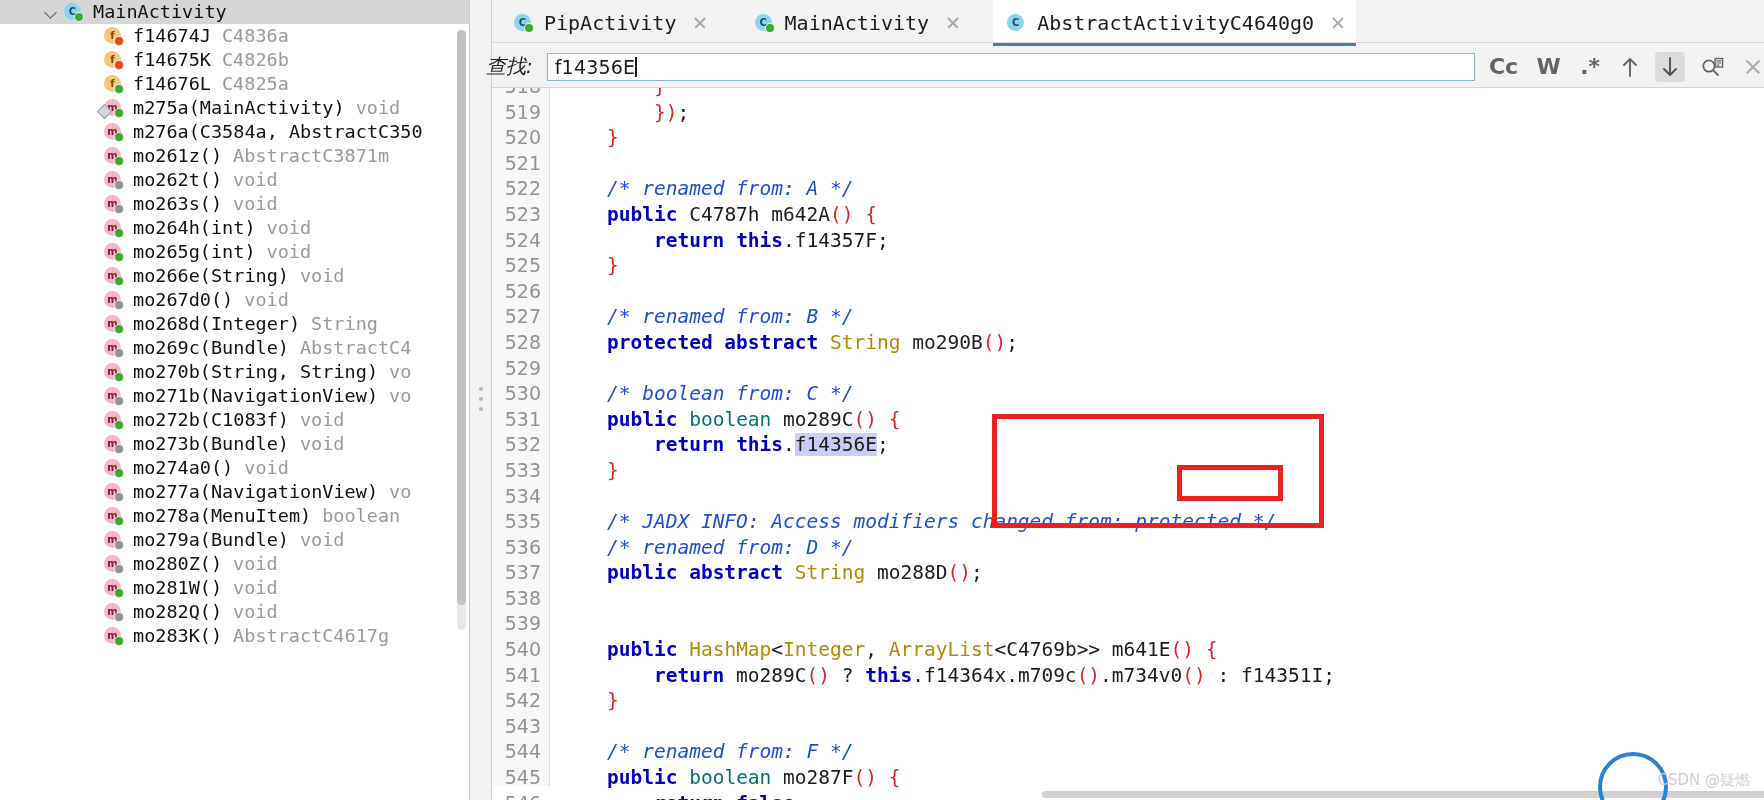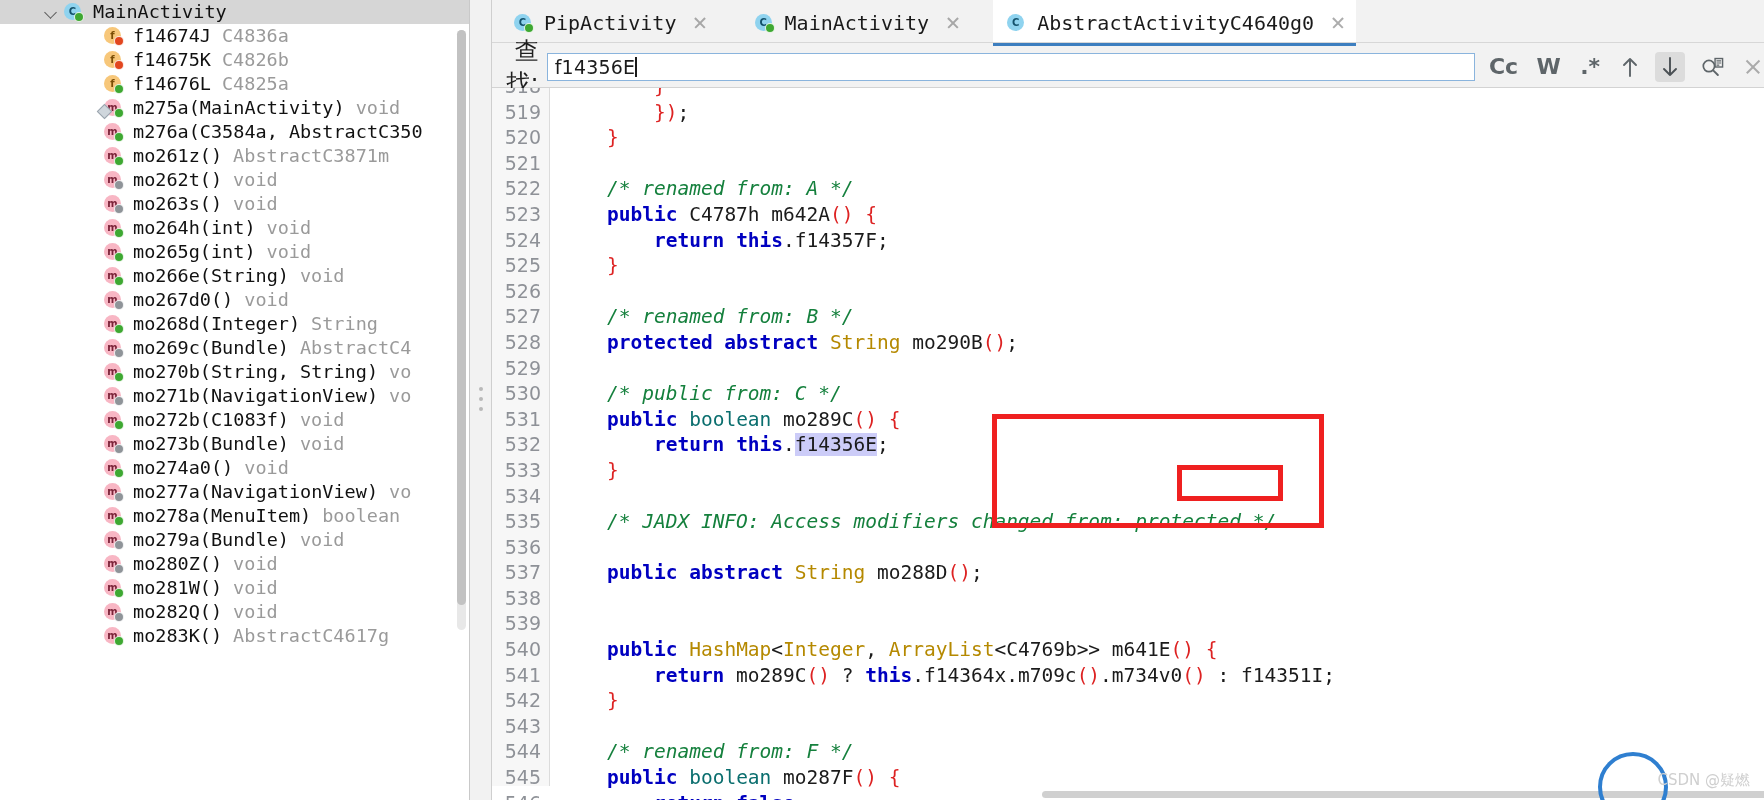--- a/index.html
+++ b/index.html
@@ -135,23 +135,23 @@
     position:absolute;left:492px;top:42px;width:1272px;height:1px;background:#d7d7d7;
   }
 
   
   #searchbar{
     position:absolute;left:492px;top:46px;width:1272px;height:42px;
     background:#f2f2f2;display:flex;align-items:center;box-sizing:border-box;
     border-bottom:1px solid #d3d3d3;
   }
   #search-label{
-    margin-left:-6px;padding-left:0;width:56px;text-align:right;
-    font-family:"DejaVu Sans","Liberation Sans",sans-serif;
-    font-size:24px;color:#1f1f1f;
+    margin-left:-6px;padding-left:0;width:56px;text-align:left;
+    font-family:"DejaVu Sans","Liberation Sans",sans-serif;
+    font-size:20px;color:#1f1f1f;font-style:italic;
   }
   #search-input{
     margin-left:8px;width:985px;height:28px;
     background:#ffffff;border:1px solid #8ab4dd;box-sizing:border-box;
     display:flex;align-items:center;padding:0 7px;position:relative;
   }
   #search-value{
     font-family:"DejaVu Sans","Liberation Sans",sans-serif;
     font-size:19px;color:#1b1b1b;letter-spacing:.2px;
   }
@@ -201,21 +201,21 @@
   #code{
     position:absolute;left:58px;top:0;width:1214px;height:712px;
   }
   .cline{
     height:25.6px;line-height:25.6px;white-space:pre;
     font-family:"DejaVu Sans Mono","Liberation Mono",monospace;
     font-size:19.5px;color:#1b1b1b;padding-left:10px;
   }
   .kw{color:#0000c0;font-weight:700;}
   .type{color:#b58900;}
-  .cmt{color:#15803d;font-style:italic;font-weight:500;}
+  .cmt{color:#1d4ed8;font-style:italic;font-weight:500;}
   .pun{color:#d22;}
   .id{color:#1b1b1b;}
   .fld{color:#0000c0;font-weight:700;}
   .mth{color:#0a6e6e;}
   .hit{background:#ccccf8;}
 
   
   .annot{
     position:absolute;border:5px solid #ef2020;box-sizing:border-box;
     pointer-events:none;
@@ -580,27 +580,27 @@
         <div class="cline"><span>    </span><span class="pun">}</span></div>
         <div class="cline">&nbsp;</div>
         <div class="cline"><span>    </span><span class="cmt">/* renamed from: A */</span></div>
         <div class="cline"><span>    </span><span class="kw">public</span><span class="id"> C4787h </span><span class="id">m642A</span><span class="pun">()</span><span> </span><span class="pun">{</span></div>
         <div class="cline"><span>        </span><span class="kw">return</span><span> </span><span class="kw">this</span><span class="id">.f14357F;</span></div>
         <div class="cline"><span>    </span><span class="pun">}</span></div>
         <div class="cline">&nbsp;</div>
         <div class="cline"><span>    </span><span class="cmt">/* renamed from: B */</span></div>
         <div class="cline"><span>    </span><span class="kw">protected abstract</span><span> </span><span class="type">String</span><span class="id"> mo290B</span><span class="pun">()</span><span class="id">;</span></div>
         <div class="cline">&nbsp;</div>
-        <div class="cline"><span>    </span><span class="cmt">/* public from: C */</span></div>
+        <div class="cline"><span>    </span><span class="cmt">/* boolean from: C */</span></div>
         <div class="cline"><span>    </span><span class="kw">public</span><span> </span><span class="mth">boolean</span><span class="id"> mo289C</span><span class="pun">()</span><span> </span><span class="pun">{</span></div>
         <div class="cline"><span>        </span><span class="kw">return</span><span> </span><span class="kw">this</span><span class="id">.</span><span class="id hit">f14356E</span><span class="id">;</span></div>
         <div class="cline"><span>    </span><span class="pun">}</span></div>
         <div class="cline">&nbsp;</div>
         <div class="cline"><span>    </span><span class="cmt">/* JADX INFO: Access modifiers changed from: protected */</span></div>
-        <div class="cline"><span>    </span></div>
+        <div class="cline"><span>    </span><span class="cmt">/* renamed from: D */</span></div>
         <div class="cline"><span>    </span><span class="kw">public abstract</span><span> </span><span class="type">String</span><span class="id"> mo288D</span><span class="pun">()</span><span class="id">;</span></div>
         <div class="cline">&nbsp;</div>
         <div class="cline"><span>    </span></div>
         <div class="cline"><span>    </span><span class="kw">public</span><span> </span><span class="type">HashMap</span><span class="id">&lt;</span><span class="type">Integer</span><span class="id">, </span><span class="type">ArrayList</span><span class="id">&lt;C4769b&gt;&gt; </span><span class="id">m641E</span><span class="pun">()</span><span> </span><span class="pun">{</span></div>
         <div class="cline"><span>        </span><span class="kw">return</span><span class="id"> mo289C</span><span class="pun">()</span><span class="id"> ? </span><span class="kw">this</span><span class="id">.f14364x.m709c</span><span class="pun">()</span><span class="id">.m734v0</span><span class="pun">()</span><span class="id"> : f14351I;</span></div>
         <div class="cline"><span>    </span><span class="pun">}</span></div>
         <div class="cline">&nbsp;</div>
         <div class="cline"><span>    </span><span class="cmt">/* renamed from: F */</span></div>
         <div class="cline"><span>    </span><span class="kw">public</span><span> </span><span class="mth">boolean</span><span class="id"> mo287F</span><span class="pun">()</span><span> </span><span class="pun">{</span></div>
         <div class="cline"><span>        </span><span class="kw">return</span><span> </span><span class="kw">false</span><span class="id">;</span></div>

